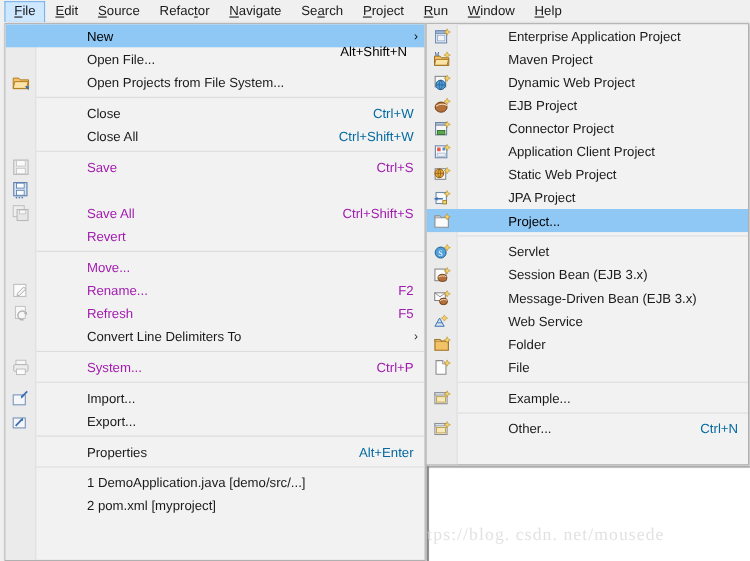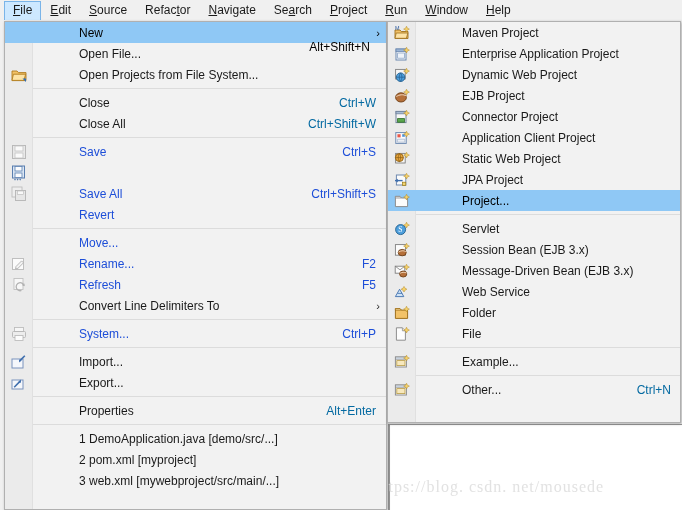--- a/index.html
+++ b/index.html
@@ -114,21 +114,21 @@
     padding-right: 9px;
     font-size: 12px;
   }
   .mi .mi-arrow {
     position: absolute;
     right: 6px;
     font-size: 11px;
     color: #2a2a2a;
   }
   .mi.disabled .mi-label,
-  .mi.disabled .mi-accel { color: #1d4ed8; }
+  .mi.disabled .mi-accel { color: #a21caf; }
   .mi.selected {
     background: #8fc8f5;
   }
   .mi.selected .mi-label,
   .mi.selected .mi-accel,
   .mi.selected .mi-arrow { color: #000000; }
 
   .mi-sep {
     height: 1px;
     margin: 3px 0 3px 28px;
@@ -341,53 +341,52 @@
         <div class="mi">
           <span class="mi-icon"></span>
           <span class="mi-label">1 DemoApplication.java  [demo/src/...]</span>
         </div>
         <div class="mi">
           <span class="mi-icon"></span>
           <span class="mi-label">2 pom.xml  [myproject]</span>
         </div>
         <div class="mi">
           <span class="mi-icon"></span>
-          <span class="mi-label">3 web.xml  [mywebproject/src/main/...]</span>
         </div>
       </div>
   </div>
 
   <div class="menu-panel" id="new-submenu">
     <div class="menu-gutter"></div>
     <div class="menu-items" id="new-submenu-items">
         <div class="mi">
           <span class="mi-icon">
             <span class="ico">
               <svg width="16" height="16" viewBox="0 0 16 16">
+                <rect x="2" y="3" width="10" height="11" fill="#fbfbfb" stroke="#6b88b0" stroke-width="1"></rect>
+                <rect x="2" y="3" width="10" height="2.6" fill="#9cb6d6" stroke="#6b88b0" stroke-width=".8"></rect>
+                <rect x="3.6" y="7" width="6.8" height="5.2" fill="#eef3f9" stroke="#8aa4c6" stroke-width=".8"></rect>
+                <path d="M12.5 1.2l.9 2.0 2.0.9-2.0.9-.9 2.0-.9-2.0-2.0-.9 2.0-.9z" fill="#f7d26a" stroke="#b58b24" stroke-width=".5"></path>
+              </svg>
+            </span>
+          </span>
+          <span class="mi-label">Enterprise Application Project</span>
+        </div>
+        <div class="mi">
+          <span class="mi-icon">
+            <span class="ico">
+              <svg width="16" height="16" viewBox="0 0 16 16">
                 <path d="M1 5h5l1.3 1.5H14v7H1z" fill="#f2c268" stroke="#9d6f1c" stroke-width=".9"></path>
                 <path d="M2.2 8h11.6L12.4 13.3H1z" fill="#fde3a6" stroke="#9d6f1c" stroke-width=".8"></path>
                 <text x="1" y="5.2" font-size="5.4" fill="#2f5c9e" font-family="sans-serif">M</text>
                 <path d="M12.5 1.2l.9 2.0 2.0.9-2.0.9-.9 2.0-.9-2.0-2.0-.9 2.0-.9z" fill="#f7d26a" stroke="#b58b24" stroke-width=".5"></path>
               </svg>
             </span>
           </span>
           <span class="mi-label">Maven Project</span>
-        </div>
-        <div class="mi">
-          <span class="mi-icon">
-            <span class="ico">
-              <svg width="16" height="16" viewBox="0 0 16 16">
-                <rect x="2" y="3" width="10" height="11" fill="#fbfbfb" stroke="#6b88b0" stroke-width="1"></rect>
-                <rect x="2" y="3" width="10" height="2.6" fill="#9cb6d6" stroke="#6b88b0" stroke-width=".8"></rect>
-                <rect x="3.6" y="7" width="6.8" height="5.2" fill="#eef3f9" stroke="#8aa4c6" stroke-width=".8"></rect>
-                <path d="M12.5 1.2l.9 2.0 2.0.9-2.0.9-.9 2.0-.9-2.0-2.0-.9 2.0-.9z" fill="#f7d26a" stroke="#b58b24" stroke-width=".5"></path>
-              </svg>
-            </span>
-          </span>
-          <span class="mi-label">Enterprise Application Project</span>
         </div>
         <div class="mi">
           <span class="mi-icon">
             <span class="ico">
               <svg width="16" height="16" viewBox="0 0 16 16">
                 <rect x="1.6" y="2.4" width="9.6" height="9.6" fill="#f6f6f6" stroke="#7f7f7f" stroke-width=".9"></rect>
                 <circle cx="6.6" cy="10.2" r="4.3" fill="#4e9fdc" stroke="#26608f" stroke-width=".9"></circle>
                 <path d="M2.3 10.2h8.6M6.6 5.9c1.8 2.4 1.8 6.2 0 8.6M6.6 5.9c-1.8 2.4-1.8 6.2 0 8.6" stroke="#1f5584" stroke-width=".6" fill="none"></path>
                 <path d="M12.5 1.2l.9 2.0 2.0.9-2.0.9-.9 2.0-.9-2.0-2.0-.9 2.0-.9z" fill="#f7d26a" stroke="#b58b24" stroke-width=".5"></path>
               </svg>

